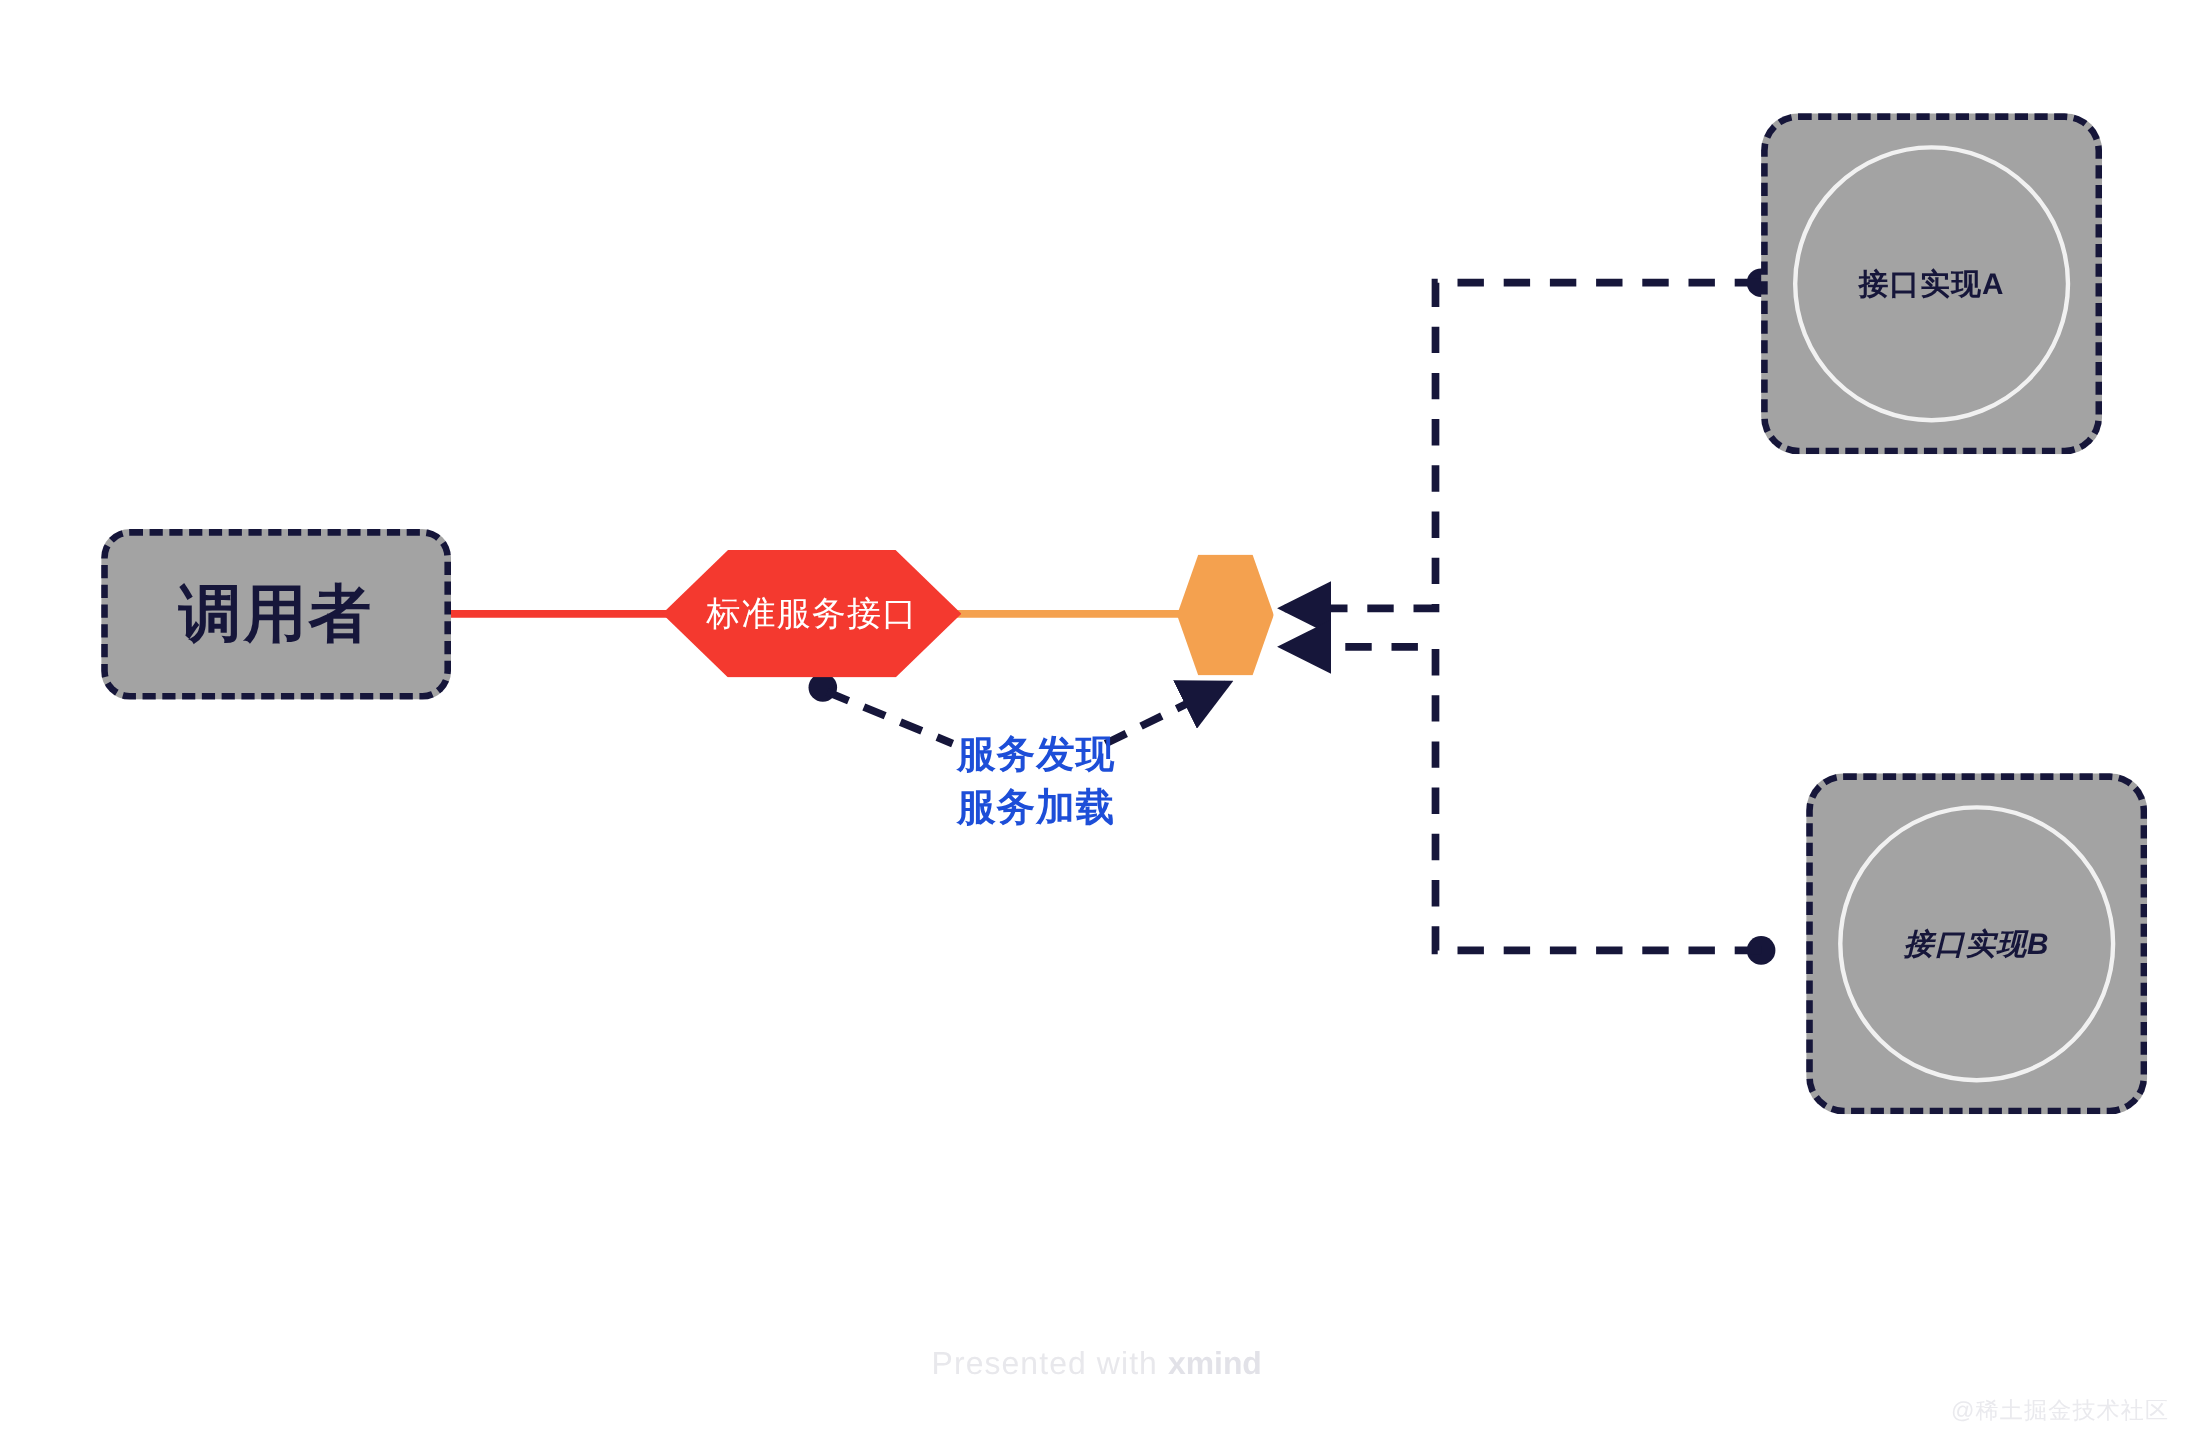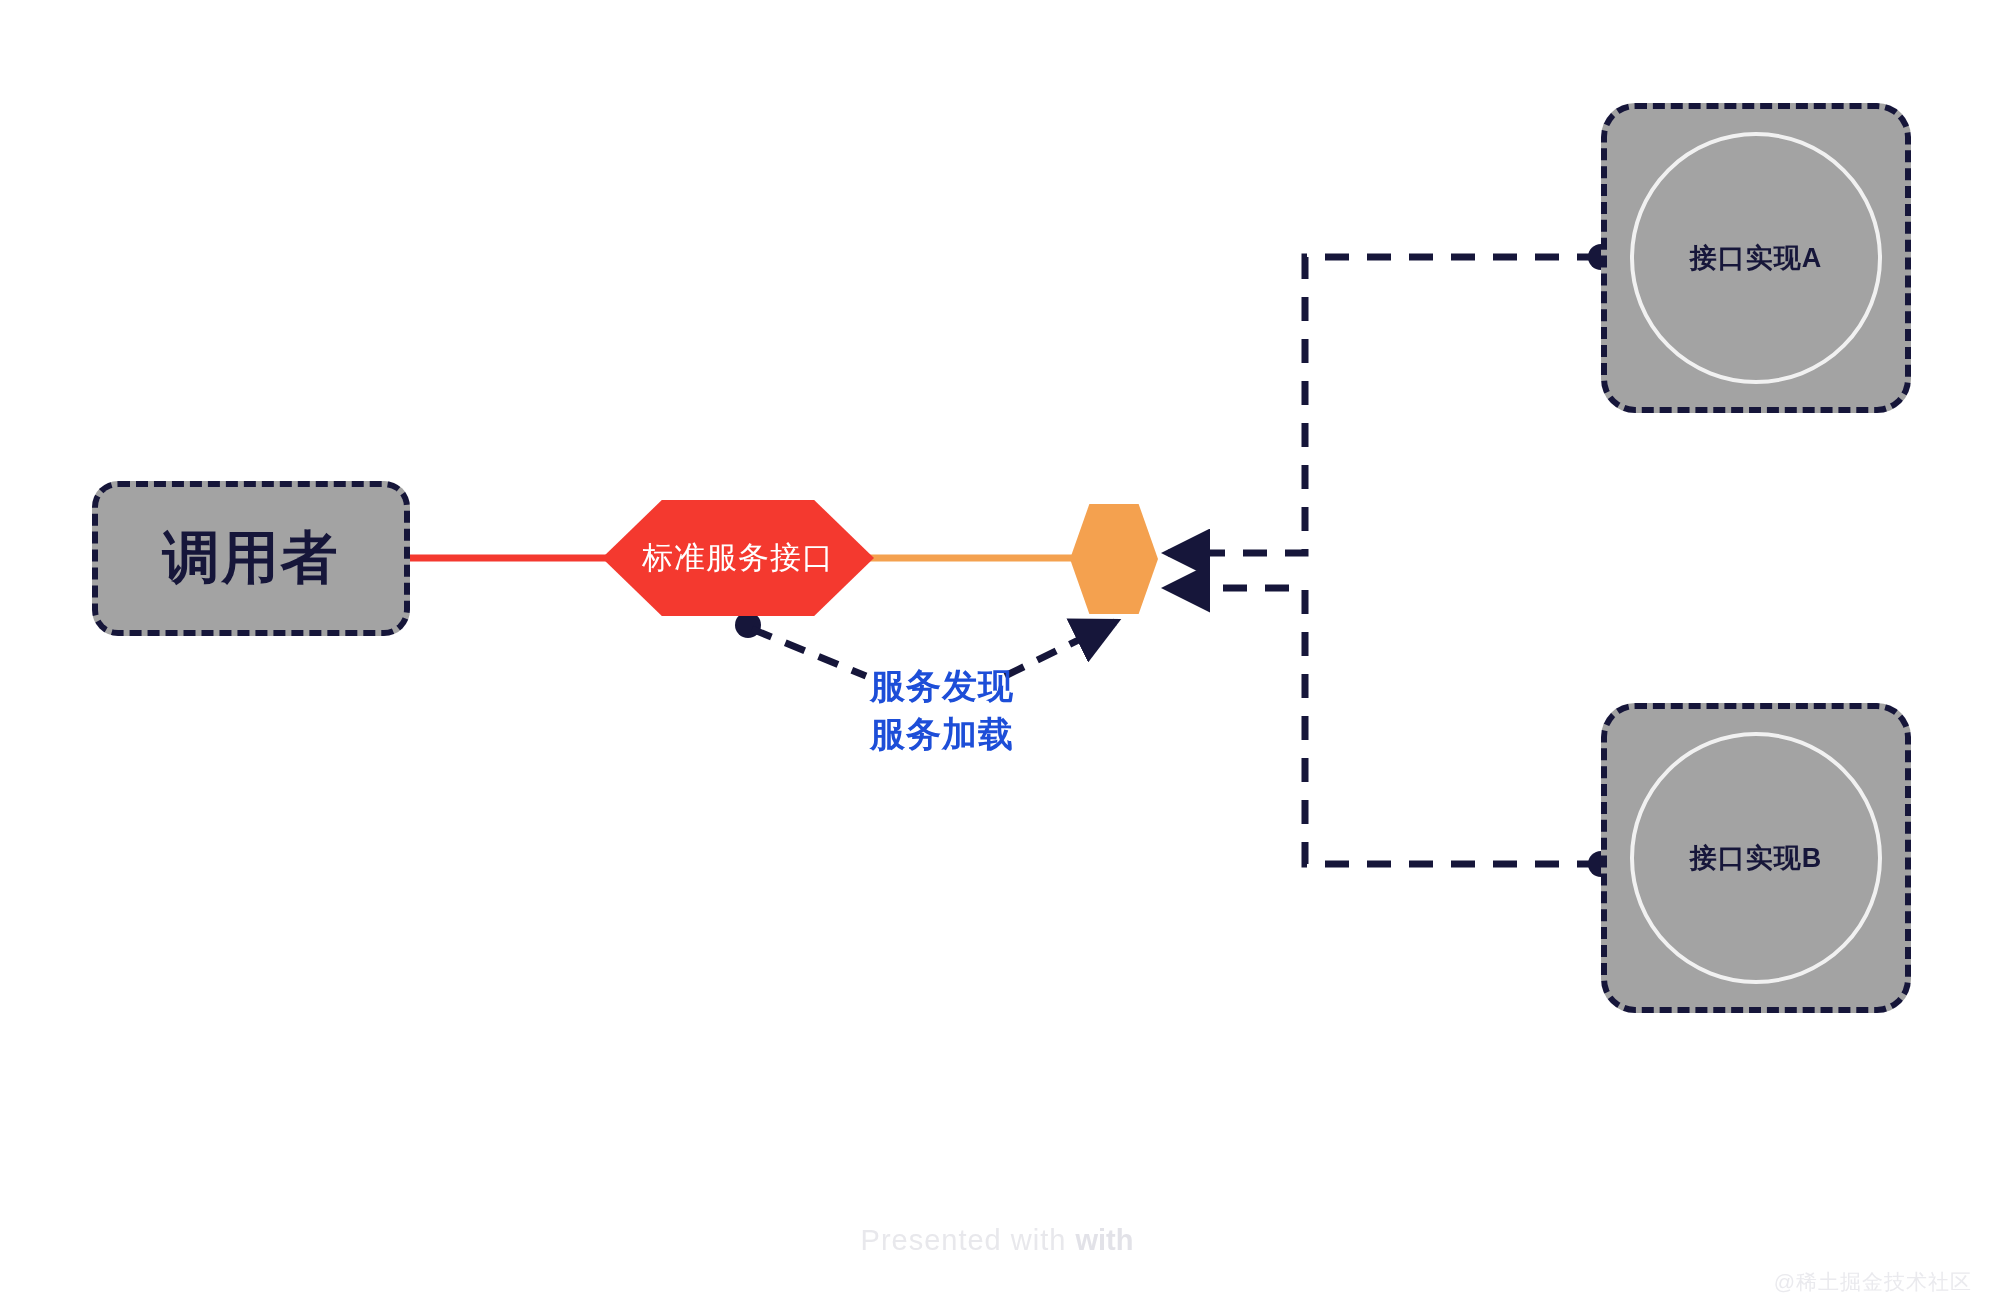--- a/index.html
+++ b/index.html
@@ -115,21 +115,21 @@
   .node-impl .label {
     position: relative;
     z-index: 2;
     font-size: 27px;
     font-weight: 700;
     color: #16163a;
     white-space: nowrap;
     letter-spacing: 1px;
   }
   .node-impl-a { left: 1601px; top: 103px; }
-  .node-impl-b { left: 1601px; top: 703px; }
+  .node-impl-b { left: 1642px; top: 703px; font-style: italic; }
 
   
   .edge-label {
     position: absolute;
     font-size: 35px;
     font-weight: 700;
     color: #1d4ed8;
     line-height: 1.38;
     text-align: center;
     white-space: nowrap;
@@ -218,17 +218,17 @@
   <div class="node-impl node-impl-b">
     <span class="ring"></span>
     <span class="label">接口实现B</span>
   </div>
 
   <div class="edge-label edge-label-discovery">
     <div>服务发现</div>
     <div>服务加载</div>
   </div>
 
-  <div class="wm-xmind"><span>Presented with </span><b>with</b></div>
+  <div class="wm-xmind"><span>Presented with </span><b>xmind</b></div>
 
   <div class="wm-juejin">@稀土掘金技术社区</div>
 
 </div>
 
 </body></html>

